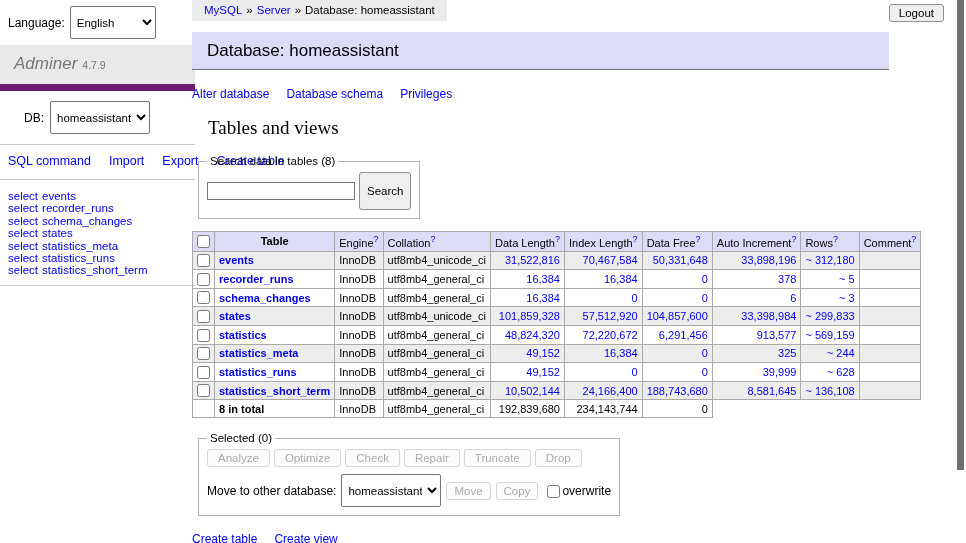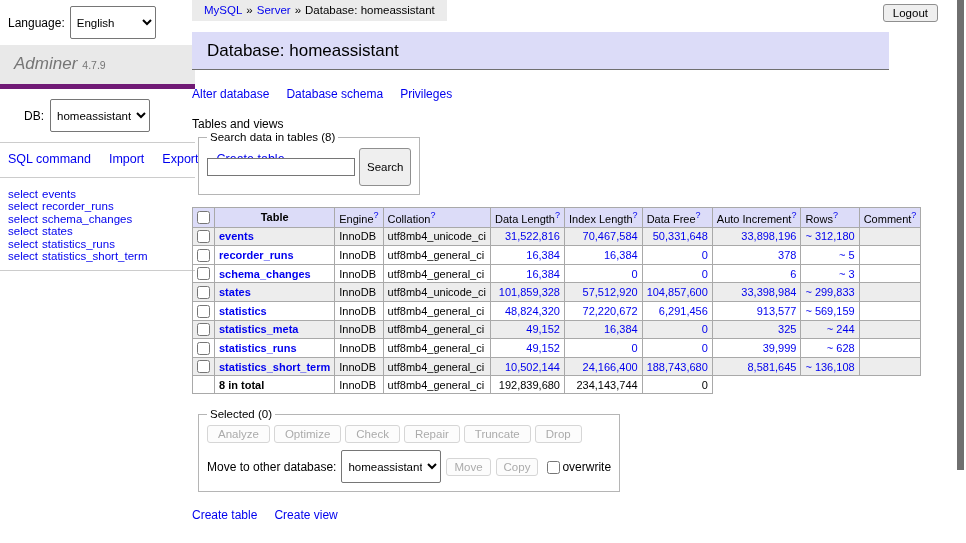--- a/index.html
+++ b/index.html
@@ -25,50 +25,50 @@
     border:1px solid #8f8f8f;background:#efefef;border-radius:3px;padding:2px 10px;cursor:pointer;
   }
   button.disabled{color:#ababab;border-color:#d6d6d6;background:#fcfcfc;cursor:default;}
   input[type=checkbox]{width:13px;height:13px;margin:0;vertical-align:middle;}
 
   
   .sidebar{position:absolute;left:0;top:0;width:195px;}
   .lang-row{padding:6px 8px 6px;}
   .lang-row .lbl{margin-right:5px;}
   .lang-select{width:86px;}
-  .h1{background:#e9e9e9;border-bottom:5px solid #701a75;padding:9px 14px 10px;}
+  .h1{background:#e9e9e9;border-bottom:7px solid #701a75;padding:9px 14px 10px;}
   .app-name{font-style:italic;font-size:17px;color:#767676;}
   .app-version{font-size:10.5px;color:#767676;margin-left:5px;}
   .db-row{padding:10px 24px;border-bottom:1px solid #ccc;}
   .db-row .lbl{margin-right:6px;}
   .db-select{width:100px;}
   .menu-links{padding:8px 8px 9px;border-bottom:1px solid #ccc;line-height:17px;font-size:12.5px;}
   .menu-links a{margin-right:18px;white-space:nowrap;}
   .table-list{padding:10px 8px 8px;border-bottom:1px solid #ccc;font-size:11.5px;line-height:12.4px;}
   .tbl-line{white-space:nowrap;}
   .tbl-line a{margin-right:4px;}
 
   
-  .logout-btn{position:absolute;top:4px;right:28px;padding:2px 9px;}
+  .logout-btn{position:absolute;top:4px;right:22px;padding:2px 9px;}
 
   
   .scroll-track{position:absolute;right:0;top:0;width:10px;height:543px;background:#ffffff;}
   .scroll-thumb{position:absolute;right:2px;top:0;width:7px;height:470px;background:#6f6f6f;}
 
   
   .content{position:absolute;left:192px;top:0;width:697px;}
   .breadcrumb{display:inline-block;background:#ebebeb;padding:4px 12px 5px;font-size:11.5px;}
   .breadcrumb .sep{color:#000;margin:0 4px;}
   h2.page-title{
     margin:11px 0 0;background:var(--band);border-bottom:1px solid #6f6f6f;
     padding:9px 15px 8px;font-size:17px;font-weight:normal;
   }
   .nav-links{margin-top:17px;}
   .nav-links a{margin-right:17px;}
-  h3{font-size:12px;font-weight:normal;margin:0;}
+  h3{font-size:19px;font-weight:normal;margin:16px;font-family:Liberation Serif, serif;}
   .h3-tables{margin-top:16px;}
   fieldset{border:1px solid #b5b5b5;margin:0;padding:5px 8px 8px;display:inline-block;}
   legend{font-size:11.5px;padding:0 3px;}
   .search-fs{margin-left:6px;}
   .search-input{width:148px;height:18px;border:1px solid #767676;font-size:11.5px;padding:1px 3px;font-family:inherit;}
   .search-btn{margin-left:4px;padding:12px 7px;text-align:center;}
 
   table.db-table{border-collapse:collapse;margin-top:12px;font-size:11px;table-layout:fixed;}
   .db-table th,.db-table td{
     border:1px solid var(--tableborder);padding:2px 4px;height:18px;
@@ -111,20 +111,21 @@
     <span class="lbl">DB:</span><select class="db-select"><option>homeassistant</option></select>
   </div>
   <div class="menu-links">
     <a>SQL command</a><a>Import</a><a>Export</a><a>Create table</a>
   </div>
   <div class="table-list" id="table-list">
       <div class="tbl-line"><a>select</a><a>events</a></div>
       <div class="tbl-line"><a>select</a><a>recorder_runs</a></div>
       <div class="tbl-line"><a>select</a><a>schema_changes</a></div>
       <div class="tbl-line"><a>select</a><a>states</a></div>
+      <div class="tbl-line"><a>select</a><a>statistics_meta</a></div>
       <div class="tbl-line"><a>select</a><a>statistics_runs</a></div>
       <div class="tbl-line"><a>select</a><a>statistics_short_term</a></div>
     </div>
 </div>
 
 <button class="logout-btn">Logout</button>
 <div class="scroll-track">
     <div class="scroll-thumb"></div>
   </div>
 

